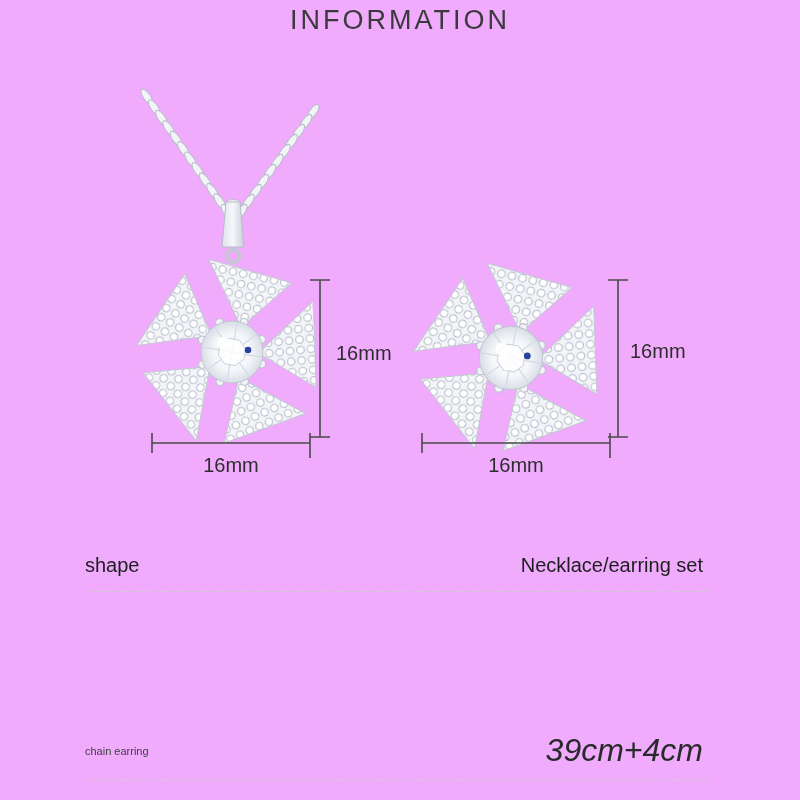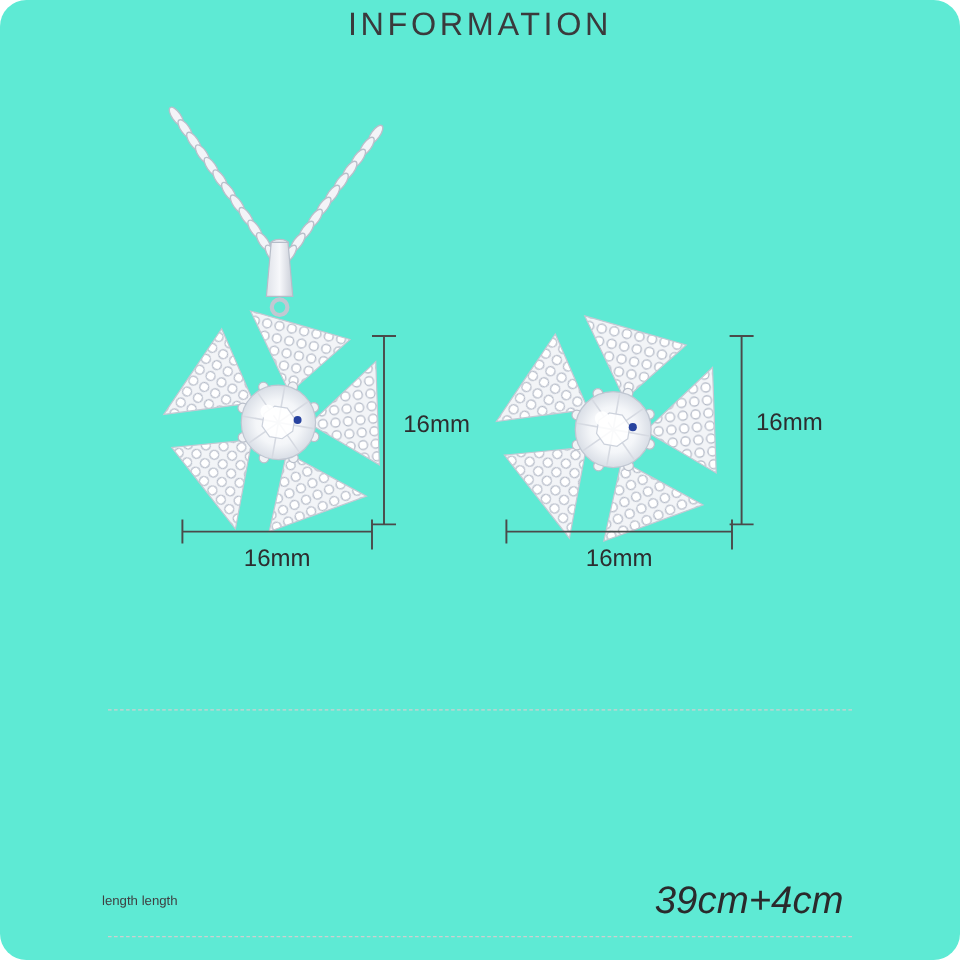--- a/index.html
+++ b/index.html
@@ -1,17 +1,17 @@
 <!DOCTYPE html>
 <html><head>
 <meta charset="utf-8">
 <style>
   html,body { margin:0; padding:0; background:#ffffff; }
   body { width:800px; height:800px; font-family:"Liberation Sans", sans-serif; }
-  .page { position:relative; width:800px; height:800px; background:#5eead4; overflow:hidden;border-radius:22px; }
+  .page { position:relative; width:800px; height:800px; background:#f0abfc; overflow:hidden; }
 
   .title {
     position:absolute; top:5px; left:0; width:100%;
     text-align:center; margin:0;
     font-size:27px; font-weight:400; letter-spacing:3px; color:#3a3a3c;
   }
 
   #scene { position:absolute; top:0; left:0; }
 
   .dim path { stroke:#4a4a4a; stroke-width:1.6; fill:none; }
@@ -143,21 +143,25 @@
     <text x="231" y="472" text-anchor="middle" class="dim-label">16mm</text>
 
     <g class="dim">
       <path d="M618 280 V437 M608 280 H628 M608 437 H628"></path>
       <path d="M422 443 H610 M422 433 V453 M610 433 V458"></path>
     </g>
     <text x="630" y="358" class="dim-label">16mm</text>
     <text x="516" y="472" text-anchor="middle" class="dim-label">16mm</text>
   </svg>
 
+  <div class="spec-row row-shape">
+    <span class="spec-label">shape</span>
+    <span class="spec-value">Necklace/earring set</span>
+  </div>
   <div class="divider d1"></div>
 
   <div class="spec-row row-chain">
-    <span class="spec-label small">length length</span>
+    <span class="spec-label small">chain earring</span>
     <span class="spec-value big">39cm+4cm</span>
   </div>
   <div class="divider d2"></div>
 
 </div>
 
 </body></html>

